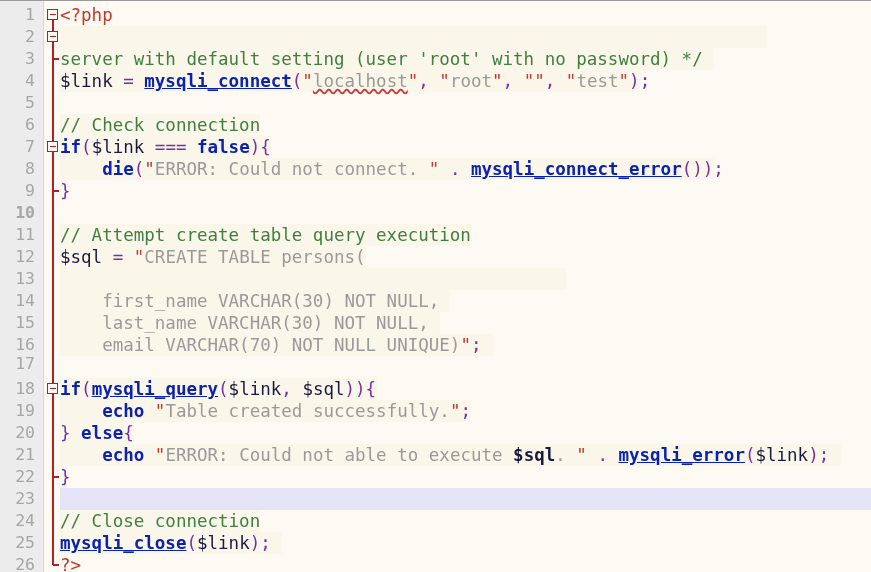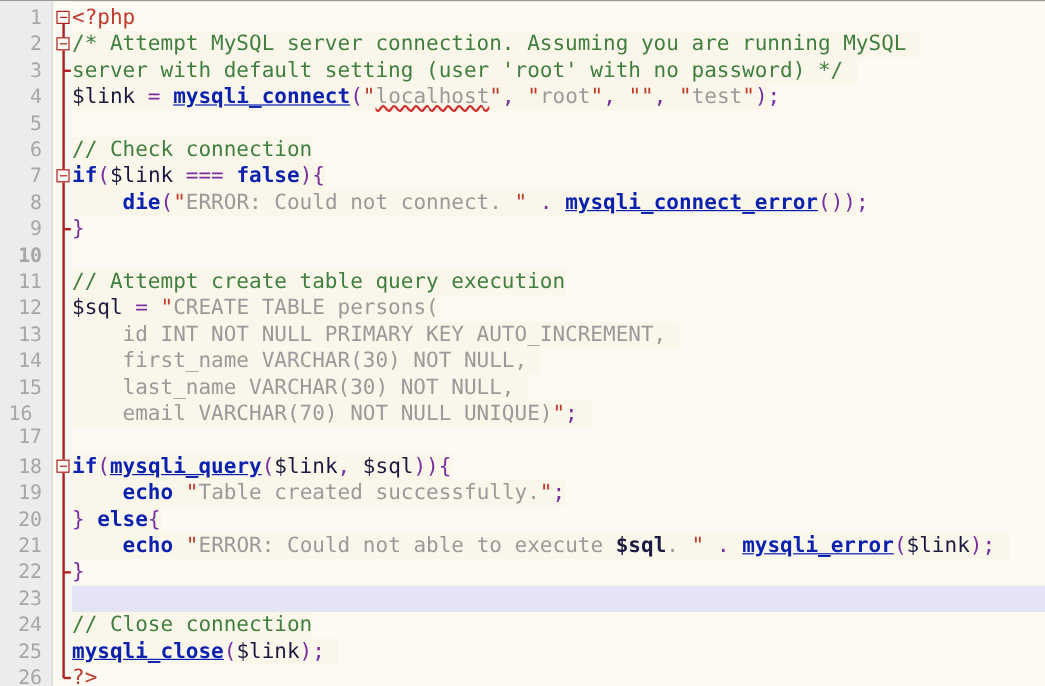--- a/index.html
+++ b/index.html
@@ -169,21 +169,21 @@
         <div class="ln" style="top: 113px;">6</div>
         <div class="ln" style="top: 135px;">7</div>
         <div class="ln" style="top: 157px;">8</div>
         <div class="ln" style="top: 179px;">9</div>
         <div class="ln" style="top: 201px; font-weight: bold;">10</div>
         <div class="ln" style="top: 223px;">11</div>
         <div class="ln" style="top: 245px;">12</div>
         <div class="ln" style="top: 267px;">13</div>
         <div class="ln" style="top: 289px;">14</div>
         <div class="ln" style="top: 311px;">15</div>
-        <div class="ln" style="top: 333px; text-align: center;">16</div>
+        <div class="ln" style="top: 333px;">16</div>
         <div class="ln" style="top: 352px;">17</div>
         <div class="ln" style="top: 377px;">18</div>
         <div class="ln" style="top: 399px;">19</div>
         <div class="ln" style="top: 421px;">20</div>
         <div class="ln" style="top: 443px;">21</div>
         <div class="ln" style="top: 465px;">22</div>
         <div class="ln" style="top: 487px; margin-left: 28px;">23</div>
         <div class="ln" style="top: 509px;">24</div>
         <div class="ln" style="top: 531px;">25</div>
         <div class="ln" style="top: 553px;">26</div>
@@ -216,32 +216,30 @@
       <div style="position: absolute; left: 0px; top: 289px; width: 390.35px; height: 22px; background: rgb(250, 246, 234); z-index: 1;"></div>
       <div style="position: absolute; left: 0px; top: 311px; width: 379.8px; height: 22px; background: rgb(250, 246, 234); z-index: 1;"></div>
       <div style="position: absolute; left: 0px; top: 333px; width: 432.55px; height: 22px; background: rgb(250, 246, 234); z-index: 1;"></div>
       <div style="position: absolute; left: 0px; top: 377px; width: 316.5px; height: 22px; background: rgb(250, 246, 234); z-index: 1;"></div>
       <div style="position: absolute; left: 0px; top: 399px; width: 411.45px; height: 22px; background: rgb(250, 246, 234); z-index: 1;"></div>
       <div style="position: absolute; left: 0px; top: 421px; width: 73.85px; height: 22px; background: rgb(250, 246, 234); z-index: 1;"></div>
       <div style="position: absolute; left: 0px; top: 443px; width: 780.7px; height: 22px; background: rgb(250, 246, 234); z-index: 1;"></div>
       <div style="position: absolute; left: 0px; top: 509px; width: 200.45px; height: 22px; background: rgb(250, 246, 234); z-index: 1;"></div>
       <div style="position: absolute; left: 0px; top: 531px; width: 221.55px; height: 22px; background: rgb(250, 246, 234); z-index: 1;"></div>
       <div class="line" style="top: 3px; z-index: 3;"><span class="t-tag">&lt;?php</span></div>
-      <div class="line" style="top: 25px; z-index: 3;"><span class="t-comment">/* Attempt MySQL server connection. Assuming you are running MySQL</span></div>
       <div class="line" style="top: 47px; z-index: 3;"><span class="t-comment">server with default setting (user 'root' with no password) */</span></div>
       <div class="line" style="top: 69px; z-index: 3;"><span class="t-var">$link </span><span class="t-punc">= </span><span class="t-fn">mysqli_connect</span><span class="t-punc">(</span><span class="t-quote">"</span><span class="t-str spell">localhost</span><span class="t-quote">"</span><span class="t-punc">, </span><span class="t-quote">"</span><span class="t-str">root</span><span class="t-quote">"</span><span class="t-punc">, </span><span class="t-quote">""</span><span class="t-punc">, </span><span class="t-quote">"</span><span class="t-str">test</span><span class="t-quote">"</span><span class="t-punc">);</span></div>
       <div class="line" style="top: 91px; z-index: 3;"></div>
       <div class="line" style="top: 113px; z-index: 3;"><span class="t-comment">// Check connection</span></div>
       <div class="line" style="top: 135px; z-index: 3;"><span class="t-kw">if</span><span class="t-punc">(</span><span class="t-var">$link </span><span class="t-punc">=== </span><span class="t-kw">false</span><span class="t-punc">){</span></div>
       <div class="line" style="top: 157px; z-index: 3;"><span class="t-plain">    </span><span class="t-kw">die</span><span class="t-punc">(</span><span class="t-quote">"</span><span class="t-str">ERROR: Could not connect. </span><span class="t-quote">"</span><span class="t-punc"> . </span><span class="t-fn">mysqli_connect_error</span><span class="t-punc">());</span></div>
       <div class="line" style="top: 179px; z-index: 3;"><span class="t-punc">}</span></div>
       <div class="line" style="top: 201px; z-index: 3;"></div>
       <div class="line" style="top: 223px; z-index: 3;"><span class="t-comment">// Attempt create table query execution</span></div>
       <div class="line" style="top: 245px; z-index: 3;"><span class="t-var">$sql </span><span class="t-punc">= </span><span class="t-quote">"</span><span class="t-str">CREATE TABLE persons(</span></div>
-      <div class="line" style="top: 267px; z-index: 3;"><span class="t-str">    id INT NOT NULL PRIMARY KEY AUTO_INCREMENT,</span></div>
       <div class="line" style="top: 289px; z-index: 3;"><span class="t-str">    first_name VARCHAR(30) NOT NULL,</span></div>
       <div class="line" style="top: 311px; z-index: 3;"><span class="t-str">    last_name VARCHAR(30) NOT NULL,</span></div>
       <div class="line" style="top: 333px; z-index: 3;"><span class="t-str">    email VARCHAR(70) NOT NULL UNIQUE)</span><span class="t-quote">"</span><span class="t-punc">;</span></div>
       <div class="line" style="top: 355px; z-index: 3;"></div>
       <div class="line" style="top: 377px; z-index: 3;"><span class="t-kw">if</span><span class="t-punc">(</span><span class="t-fn">mysqli_query</span><span class="t-punc">(</span><span class="t-var">$link</span><span class="t-punc">, </span><span class="t-var">$sql</span><span class="t-punc">)){</span></div>
       <div class="line" style="top: 399px; z-index: 3;"><span class="t-plain">    </span><span class="t-kw">echo</span><span class="t-plain"> </span><span class="t-quote">"</span><span class="t-str">Table created successfully.</span><span class="t-quote">"</span><span class="t-punc">;</span></div>
       <div class="line" style="top: 421px; z-index: 3;"><span class="t-punc">} </span><span class="t-kw">else</span><span class="t-punc">{</span></div>
       <div class="line" style="top: 443px; z-index: 3;"><span class="t-plain">    </span><span class="t-kw">echo</span><span class="t-plain"> </span><span class="t-quote">"</span><span class="t-str">ERROR: Could not able to execute </span><span class="t-varb">$sql</span><span class="t-str">. </span><span class="t-quote">"</span><span class="t-punc"> . </span><span class="t-fn">mysqli_error</span><span class="t-punc">(</span><span class="t-var">$link</span><span class="t-punc">);</span></div>
       <div class="line" style="top: 465px; z-index: 3;"><span class="t-punc">}</span></div>
       <div class="line" style="top: 487px; z-index: 3;"></div>

